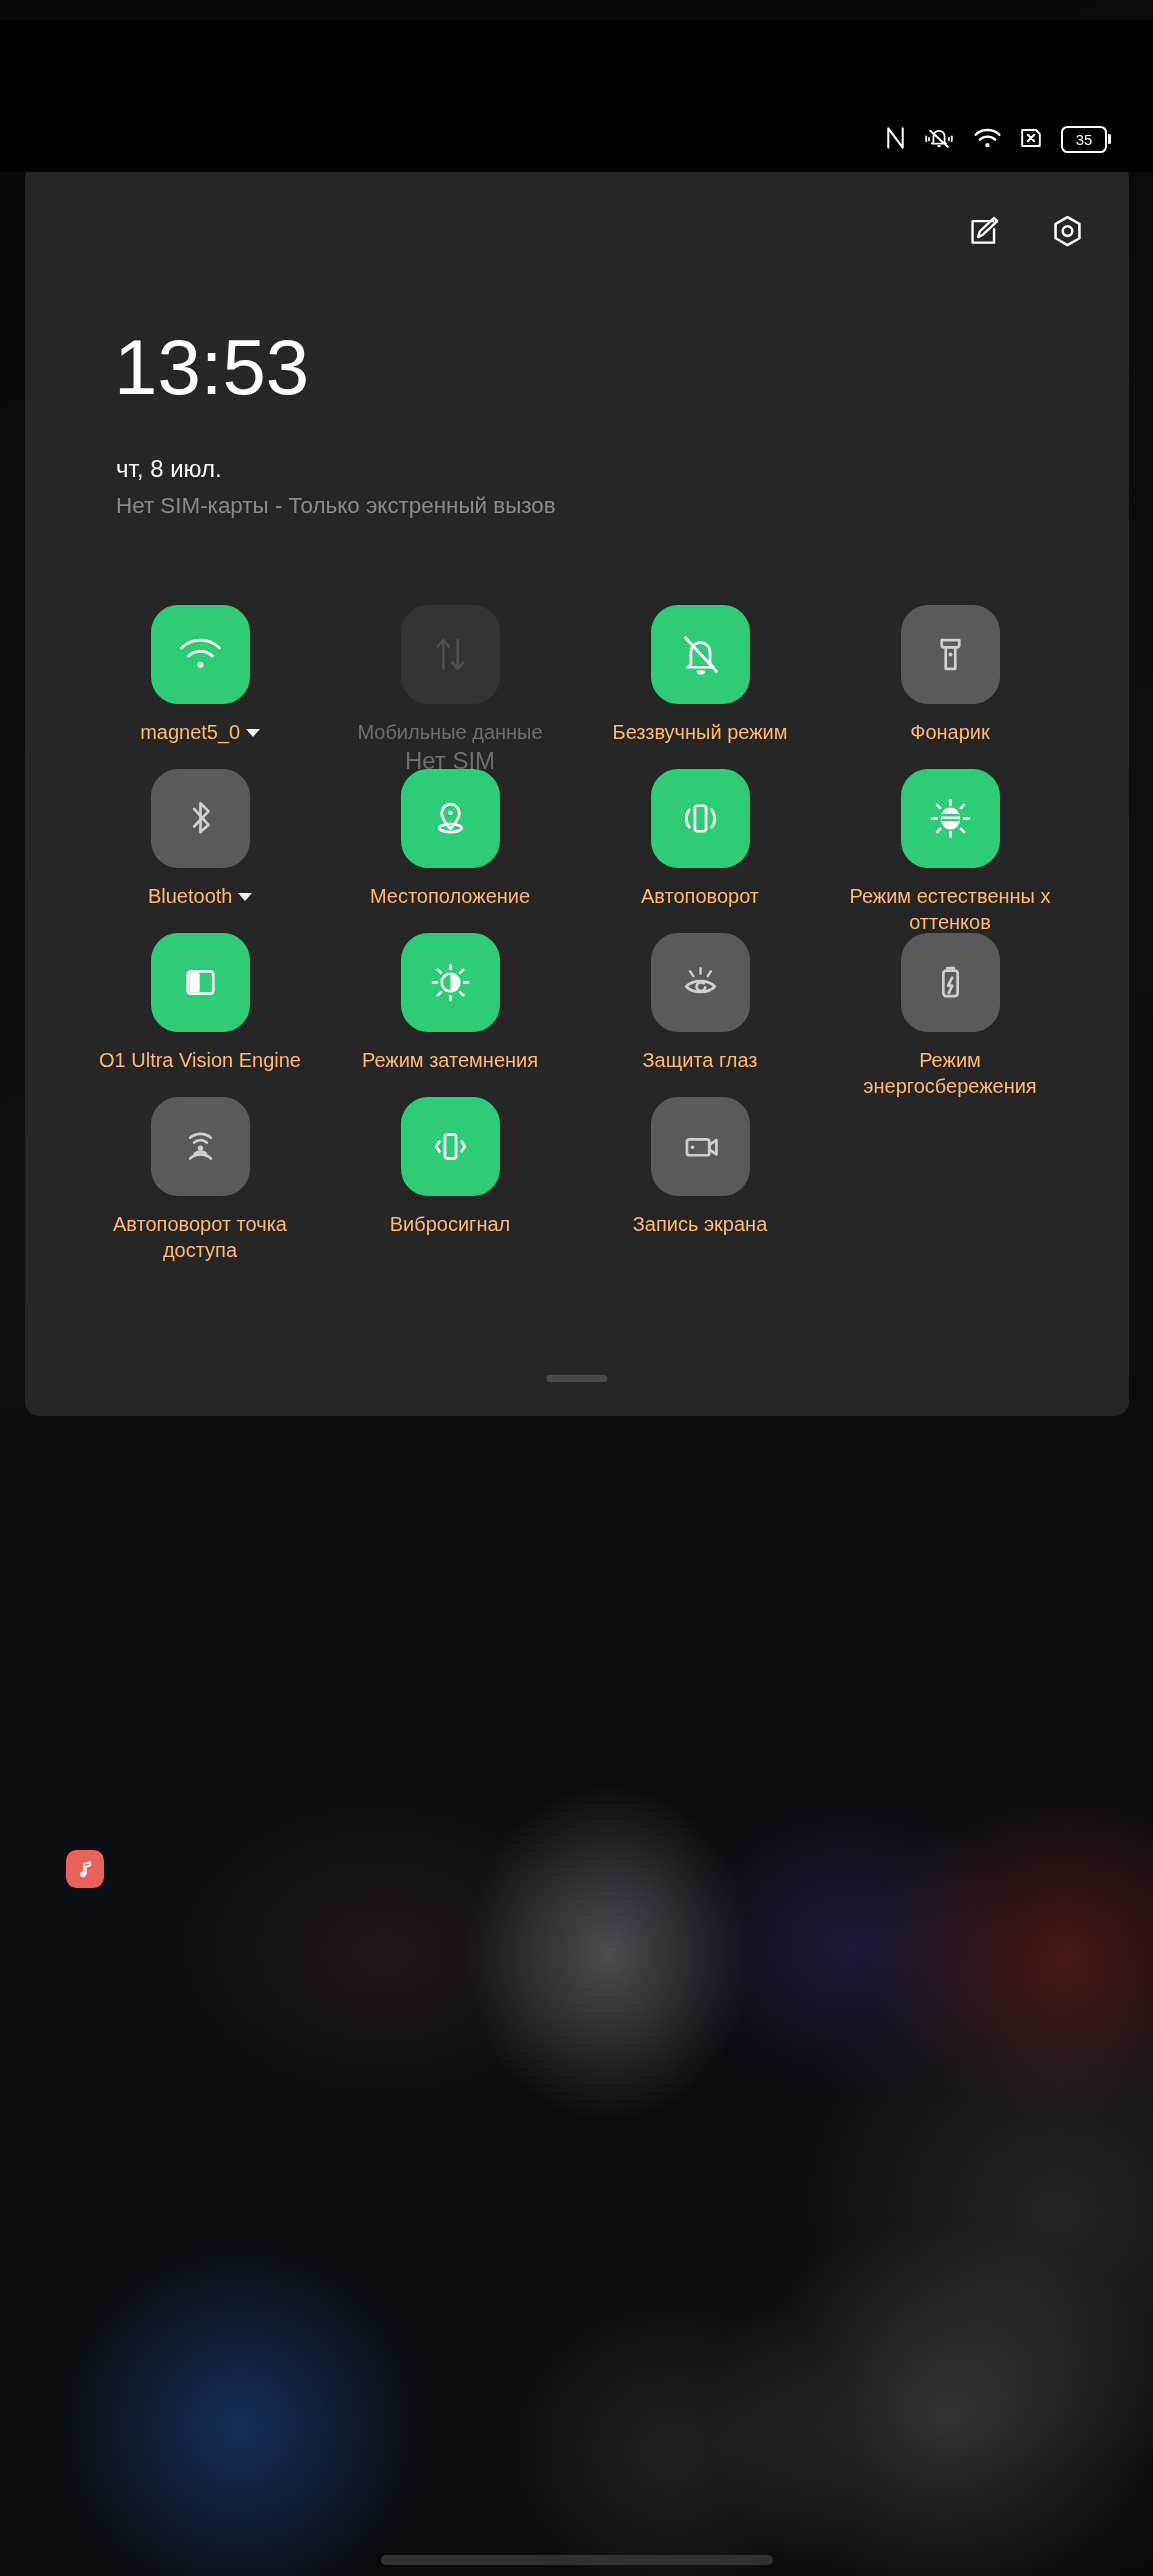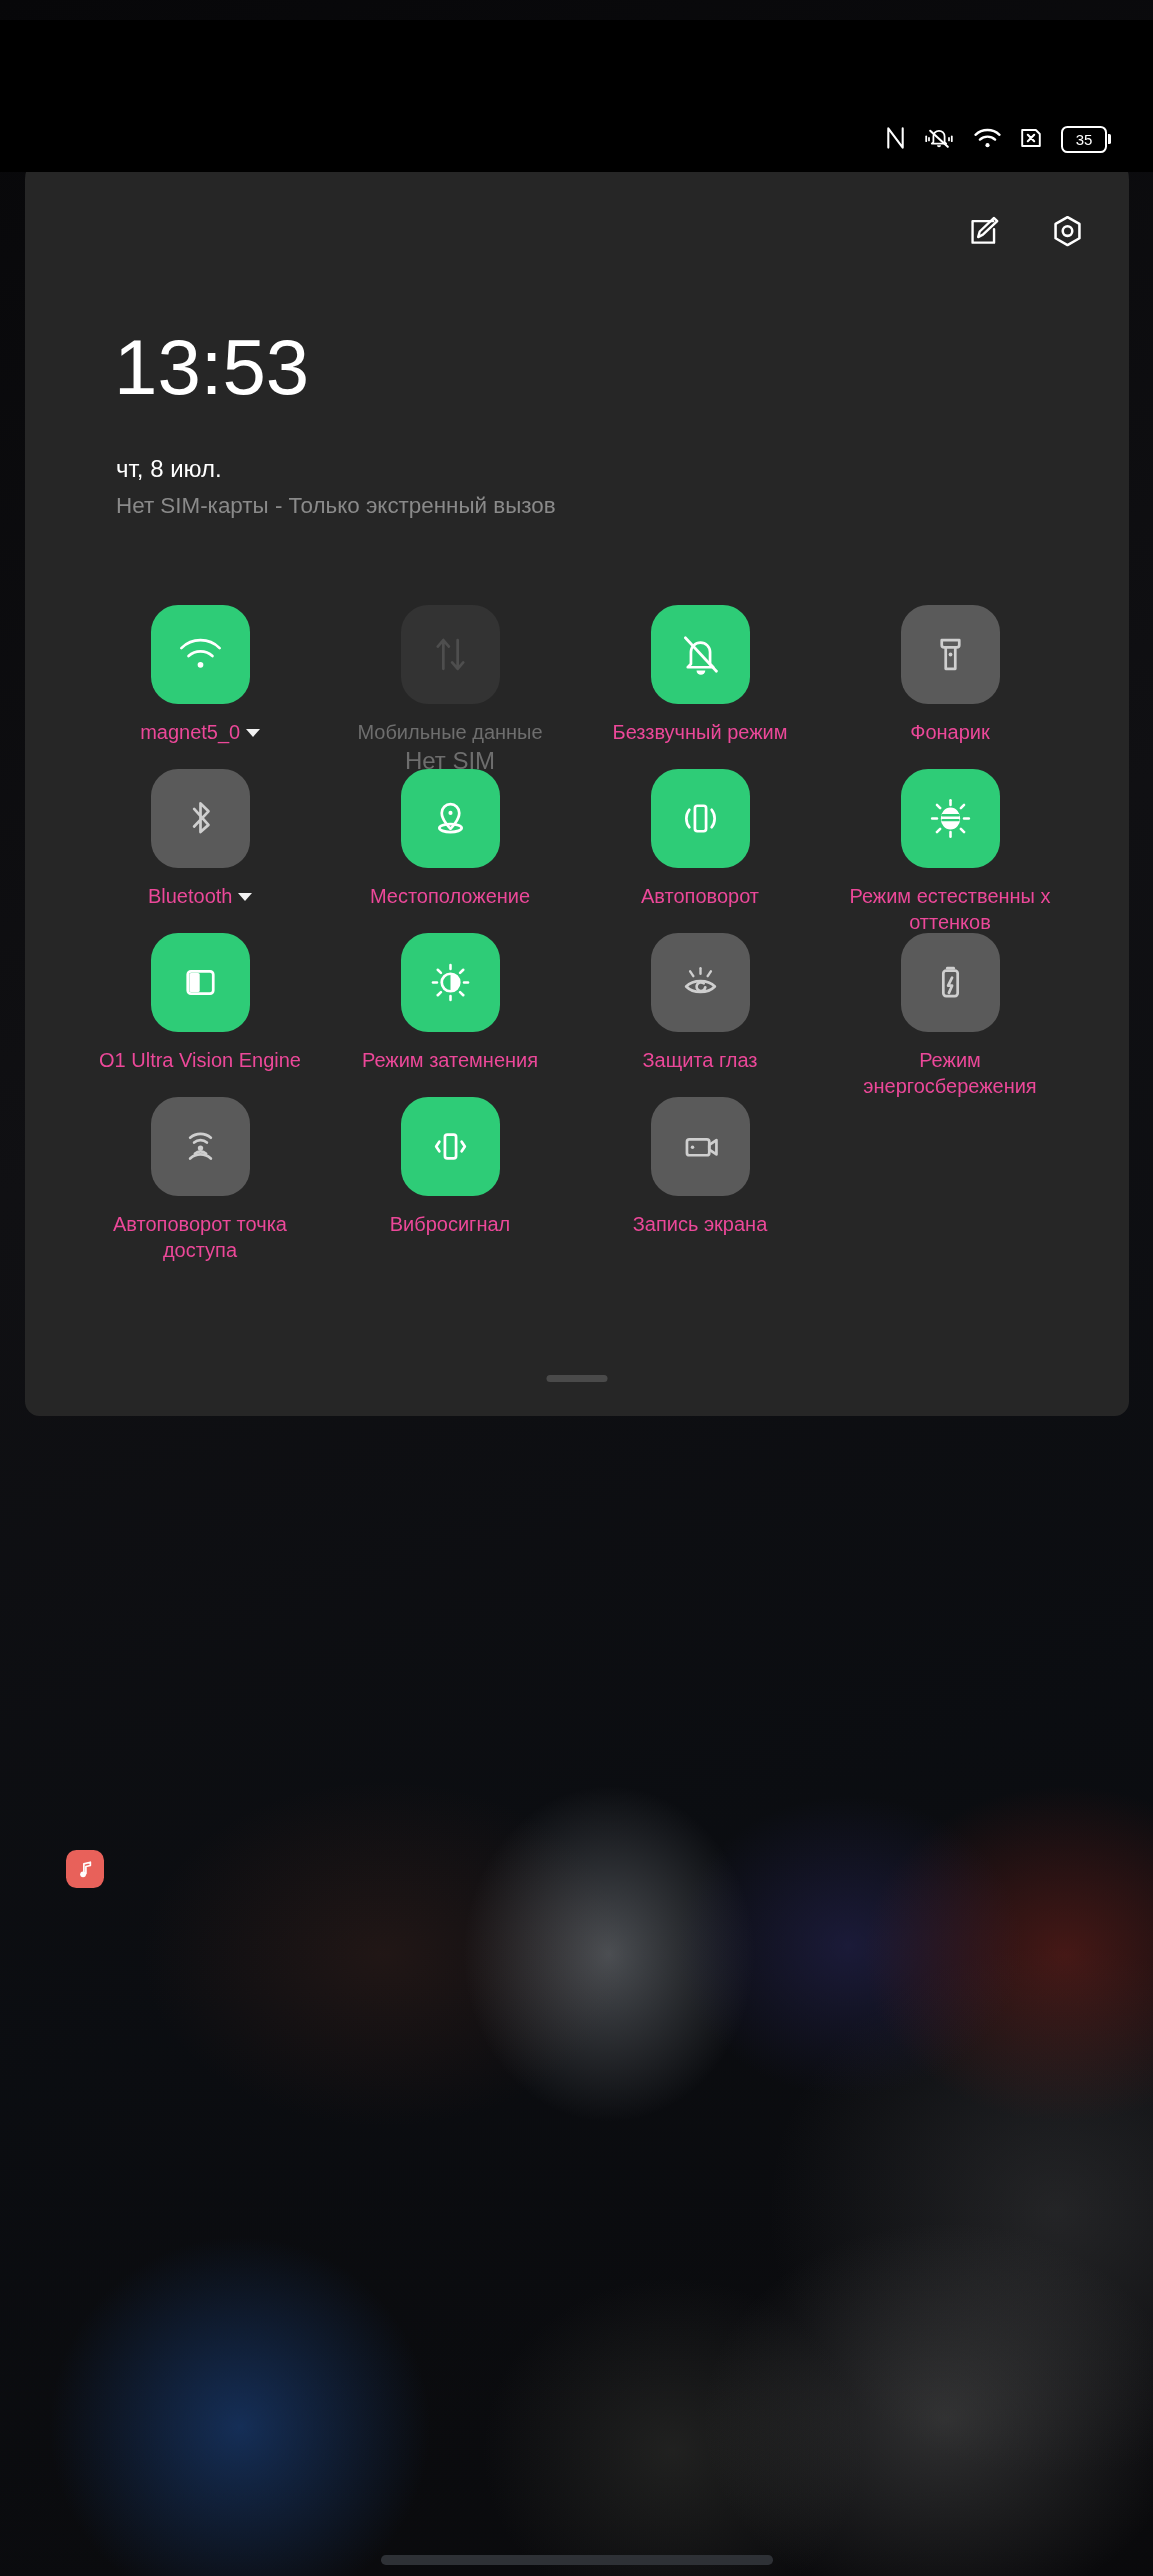--- a/index.html
+++ b/index.html
@@ -150,21 +150,21 @@
     align-items: center;
     justify-content: center;
     flex: none;
   }
   .tile-icon.on  { background: #2ECC77; }
   .tile-icon.off { background: #5a5a5a; }
   .tile-icon.disabled { background: #333333; }
 
   .tile-label {
     margin-top: 15px;
-    color: #ec4899;
+    color: #fdba74;
     font-size: 20px;
     line-height: 1.32;
     text-align: center;
     max-width: 228px;
     display: flex;
     align-items: flex-start;
     justify-content: center;
     gap: 5.6px;
   }
   .tile-label.dim { color: #6e6e6e; }

